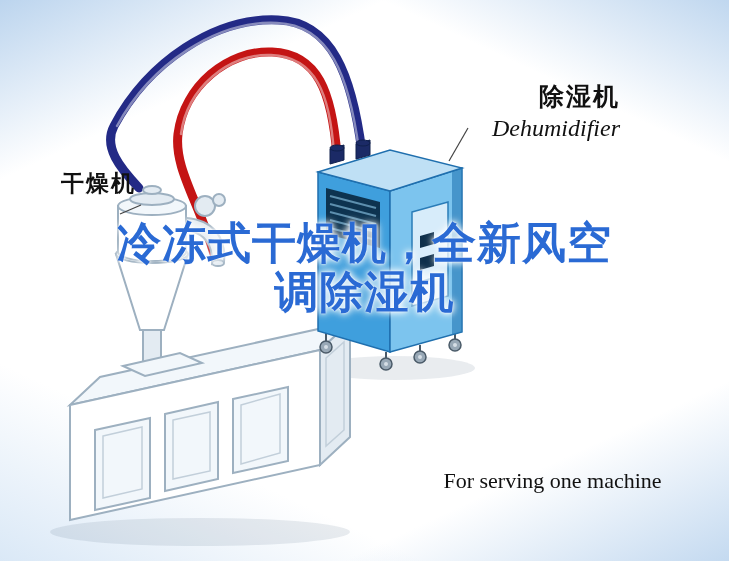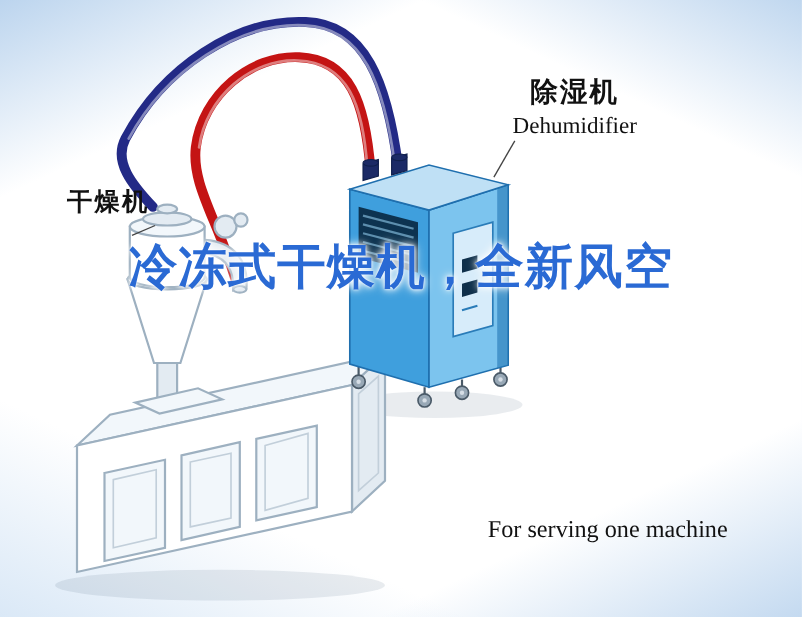--- a/index.html
+++ b/index.html
@@ -13,23 +13,23 @@
       linear-gradient(155deg, rgba(176,205,235,.85) 0%, rgba(255,255,255,0) 20%),
       linear-gradient(205deg, rgba(176,205,235,.80) 0%, rgba(255,255,255,0) 18%),
       linear-gradient(335deg, rgba(176,205,235,.75) 0%, rgba(255,255,255,0) 20%),
       linear-gradient(25deg,  rgba(198,220,242,.65) 0%, rgba(255,255,255,0) 22%),
       #ffffff;
   }
   svg{position:absolute;inset:0;}
   .overlay{position:absolute;}
   .cn{color:var(--text_black);font-weight:bold;}
   .en{color:var(--text_black);font-family:"Liberation Serif", serif;}
-  .label-dehu{left:425px;top:67px;width:195px;text-align:center;}
+  .label-dehu{left:425px;top:80px;width:195px;text-align:right;}
   .label-dehu .cn{font-size:25px;letter-spacing:2px;}
-  .label-dehu .en{font-size:21px;margin-top:2px;}
+  .label-dehu .en{font-size:24px;margin-top:2px;font-style:italic;}
   .label-hopper{left:36px;top:168px;width:125px;text-align:center;}
   .label-hopper .cn{font-size:23px;letter-spacing:2px;}
   .label-hopper .en{font-size:19px;margin-top:2px;}
   .headline{
     left:0;right:0;top:218px;text-align:center;
     color:var(--headline_blue);
     font-weight:bold;font-size:44px;line-height:49px;letter-spacing:1px;
     text-shadow:0 0 2px #fff,0 0 6px #fff,0 0 10px #fff;
   }
   .footer{left:405px;top:447px;width:295px;text-align:center;}
@@ -149,19 +149,20 @@
     <div class="cn">除湿机</div>
     <div class="en">Dehumidifier</div>
   </div>
 
   <div class="overlay label-hopper">
     <div class="cn">干燥机</div>
   </div>
 
   <div class="overlay headline">
     <div>冷冻式干燥机，全新风空</div>
+    <div>调除湿机</div>
   </div>
 
   <div class="overlay footer">
     <div class="en">For serving one machine</div>
   </div>
 
 </div>
 
 </body></html>

